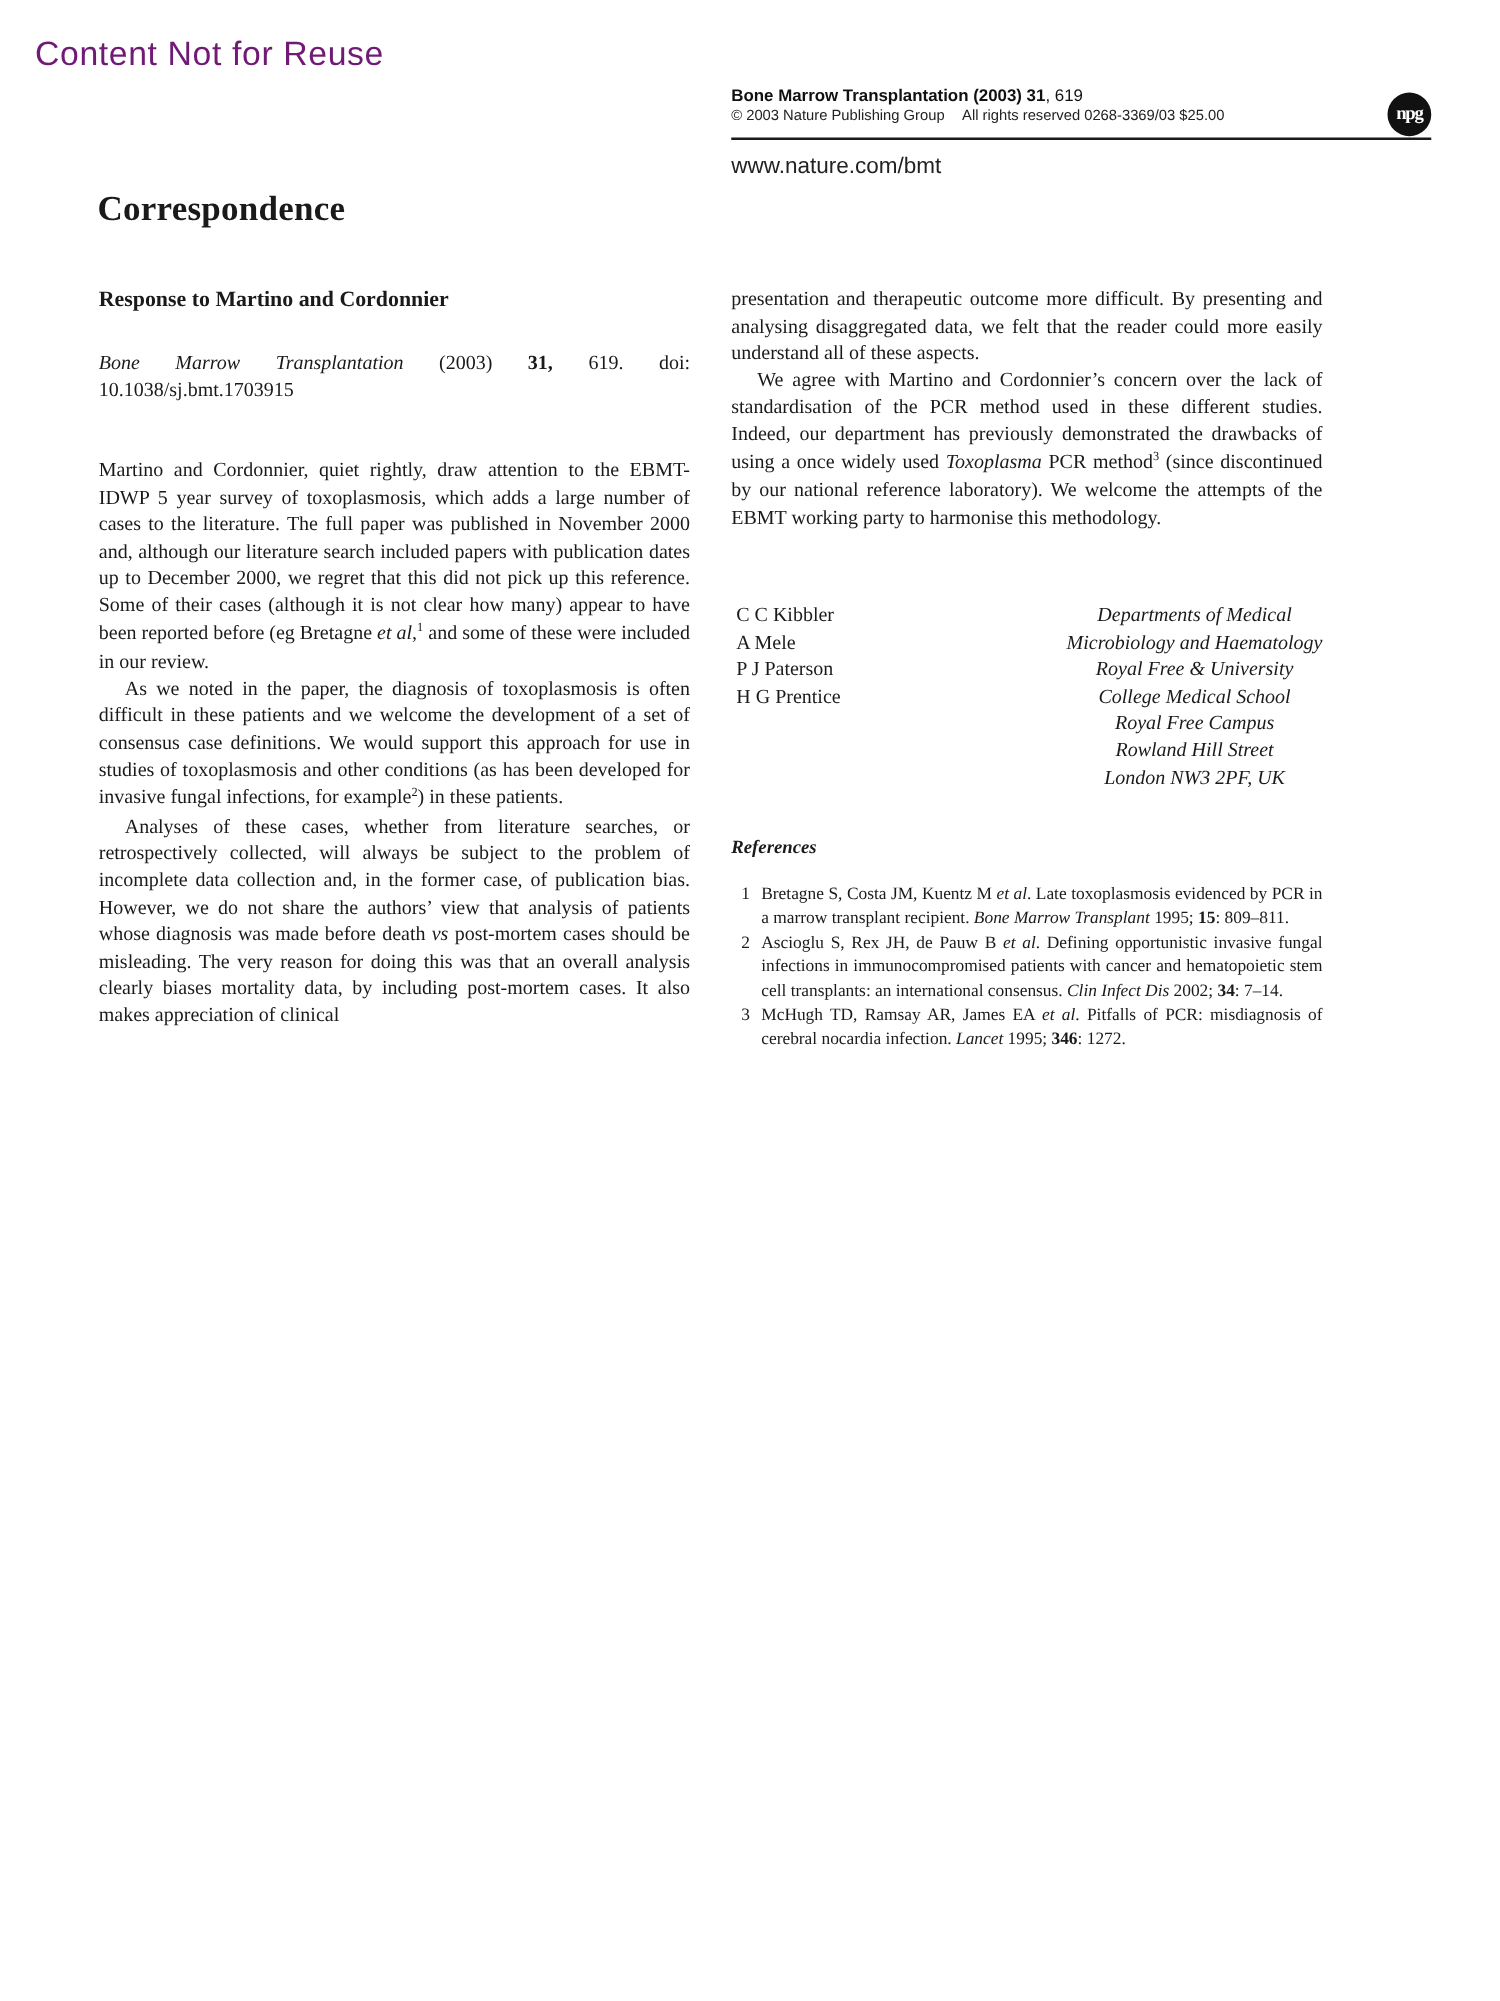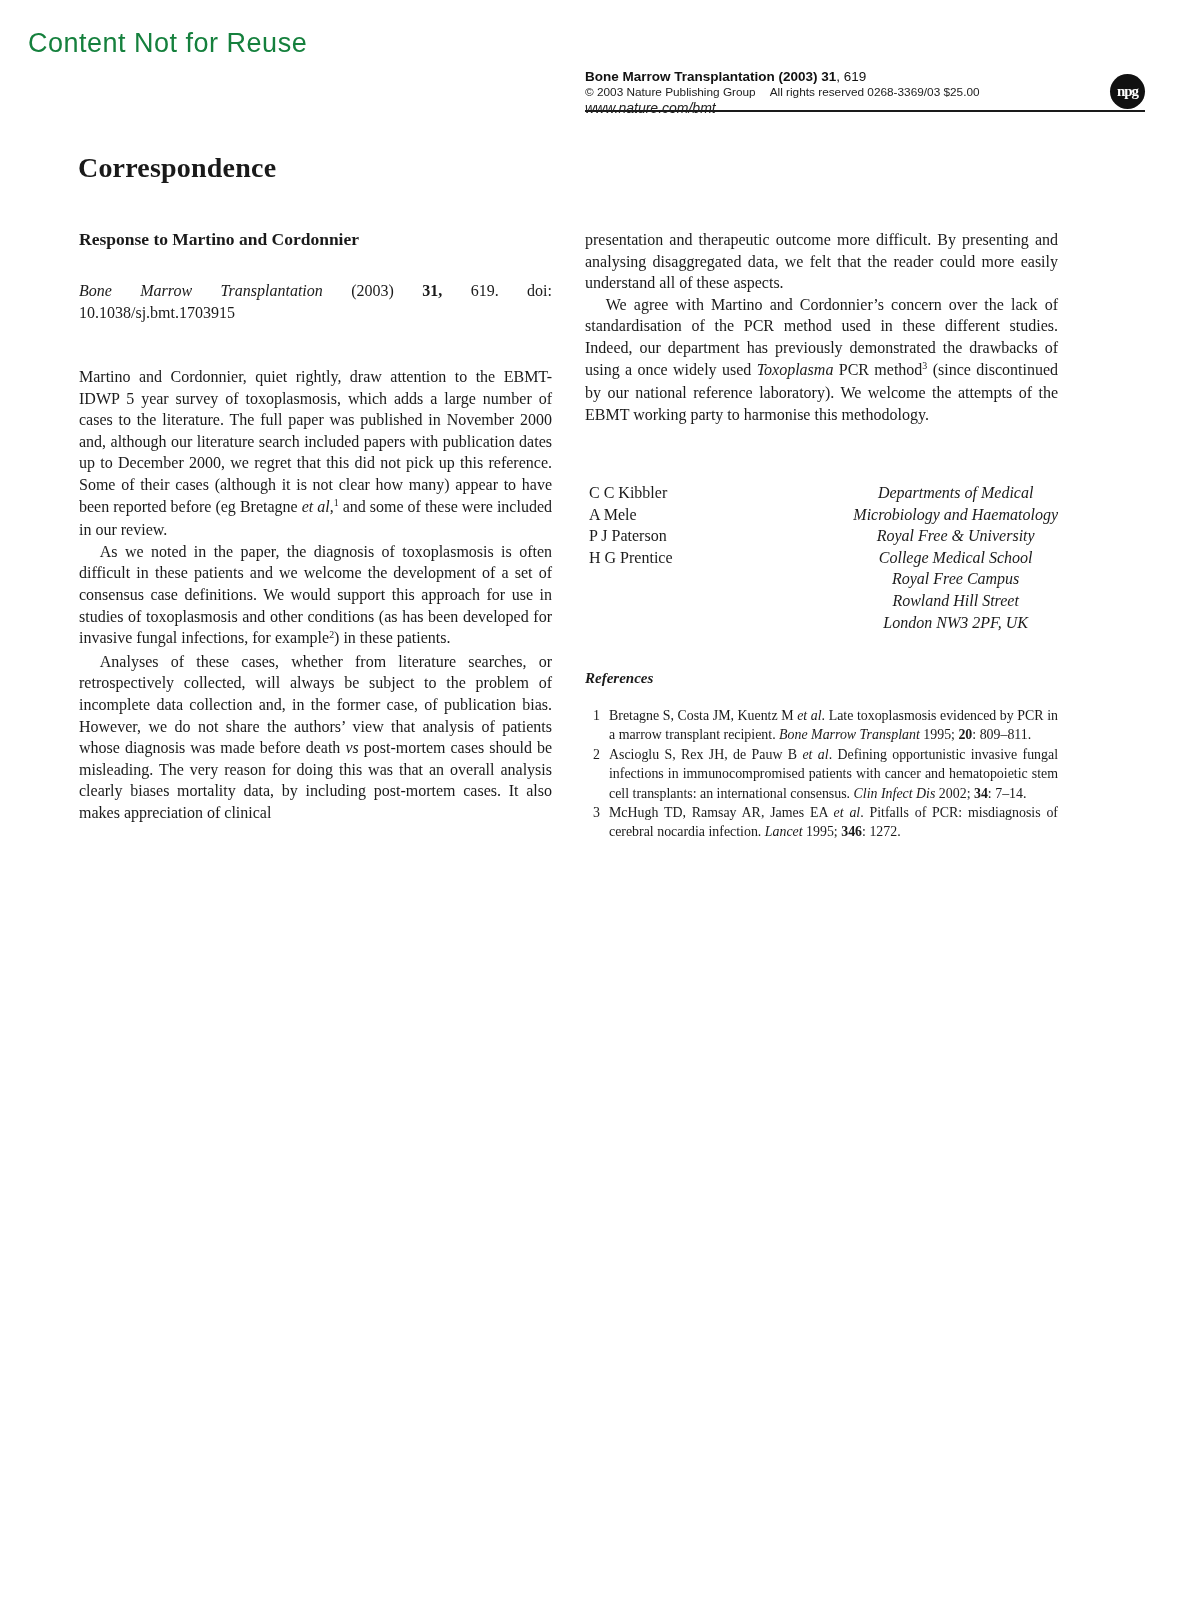--- a/index.html
+++ b/index.html
@@ -13,21 +13,21 @@
     color: #1a1a1a;
     overflow: hidden;
   }
 
   
   .watermark {
     position: absolute;
     left: 28px; top: 28px;
     font-family: "Liberation Sans", sans-serif;
     font-size: 27px;
-    color: #15803d;
+    color: #701a75;
     letter-spacing: 0.5px;
   }
 
   
   .masthead {
     position: absolute;
     left: 585px; top: 68px;
     width: 560px;
     font-family: "Liberation Sans", sans-serif;
     color: #111;
@@ -37,25 +37,24 @@
   .masthead .line2 { font-size: 11.8px; line-height: 15px; color: #222; }
   .masthead .line2 .rights { margin-left: 14px; }
   .masthead-rule {
     position: absolute;
     left: 585px; top: 110px;
     width: 560px; height: 2px;
     background: #1a1a1a;
   }
   .journal-url {
     position: absolute;
-    left: 585px; top: 100px;
+    left: 585px; top: 122px;
     font-family: "Liberation Sans", sans-serif;
-    font-size: 14px;
+    font-size: 18px;
     color: #222;
-    font-style: italic;
   }
   .npg-logo {
     position: absolute;
     left: 1110px; top: 74px;
     width: 35px; height: 35px;
     border-radius: 50%;
     background: #111;
     display: flex;
     align-items: center;
     justify-content: center;
@@ -194,18 +193,18 @@
       <div>College Medical School</div>
       <div>Royal Free Campus</div>
       <div>Rowland Hill Street</div>
       <div>London NW3 2PF, UK</div>
     </div>
   </div>
 
   <h3 class="references-heading">References</h3>
 
   <div class="references-list">
-    <p class="ref"><span class="num">1</span><span><span>Bretagne S, Costa JM, Kuentz M </span><span class="it">et al</span><span>. Late toxoplasmosis evidenced by PCR in a marrow transplant recipient. </span><span class="it">Bone Marrow Transplant</span><span> 1995; </span><span class="bd">20</span><span>: 809–811.</span></span></p>
+    <p class="ref"><span class="num">1</span><span><span>Bretagne S, Costa JM, Kuentz M </span><span class="it">et al</span><span>. Late toxoplasmosis evidenced by PCR in a marrow transplant recipient. </span><span class="it">Bone Marrow Transplant</span><span> 1995; </span><span class="bd">15</span><span>: 809–811.</span></span></p>
     <p class="ref"><span class="num">2</span><span><span>Ascioglu S, Rex JH, de Pauw B </span><span class="it">et al</span><span>. Defining opportunistic invasive fungal infections in immunocompromised patients with cancer and hematopoietic stem cell transplants: an international consensus. </span><span class="it">Clin Infect Dis</span><span> 2002; </span><span class="bd">34</span><span>: 7–14.</span></span></p>
     <p class="ref"><span class="num">3</span><span><span>McHugh TD, Ramsay AR, James EA </span><span class="it">et al</span><span>. Pitfalls of PCR: misdiagnosis of cerebral nocardia infection. </span><span class="it">Lancet</span><span> 1995; </span><span class="bd">346</span><span>: 1272.</span></span></p>
   </div>
 
 </div>
 
 </body></html>

